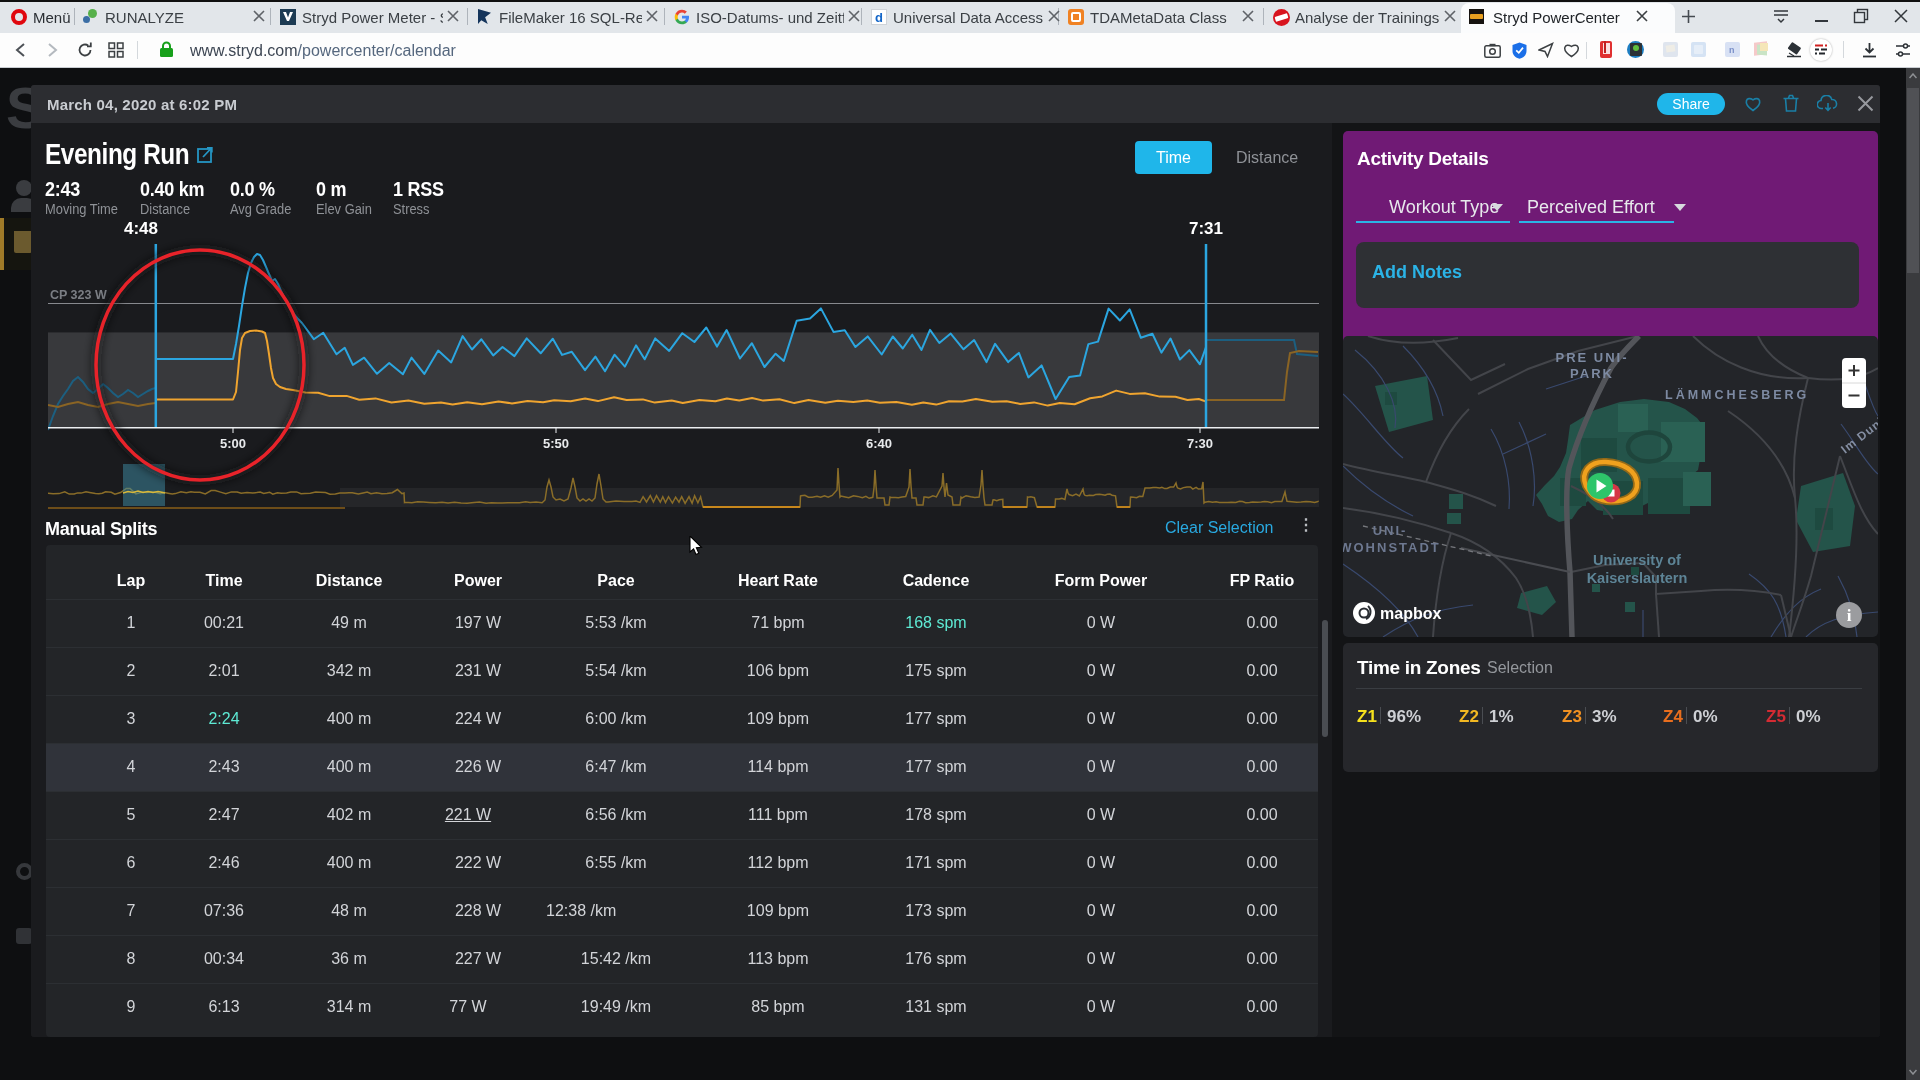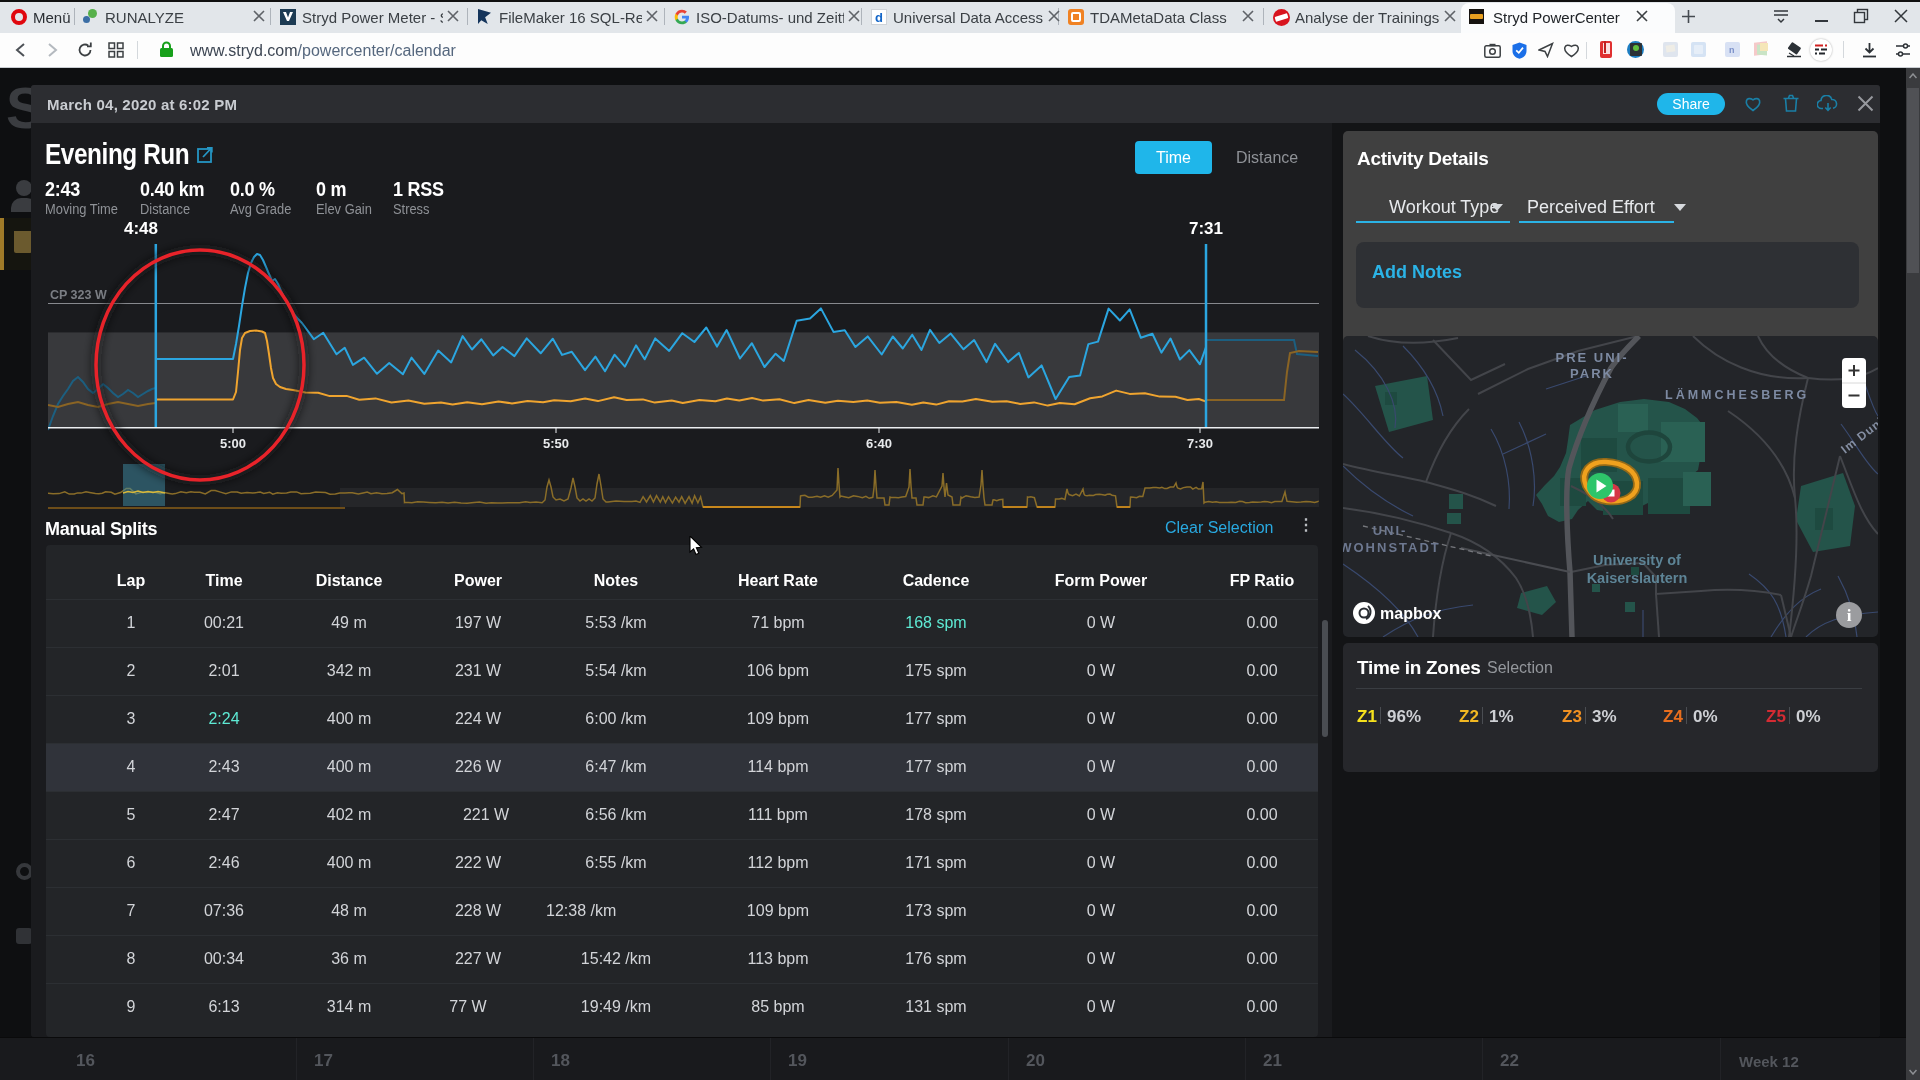--- a/index.html
+++ b/index.html
@@ -174,37 +174,20 @@
 <div style="position:absolute;left:0;top:68px;width:1920px;height:1012px;background:#0e0f11;overflow:hidden;">
     <div style="position:absolute;left:6px;top:6px;font:bold 58px 'Liberation Sans',sans-serif;color:#3a3c40;letter-spacing:-2px;">S</div>
     <div style="position:absolute;left:16px;top:112px;width:16px;height:16px;border-radius:50%;background:#3a3c40;"></div>
     <div style="position:absolute;left:11px;top:130px;width:26px;height:14px;border-radius:10px 10px 0 0;background:#3a3c40;"></div>
     <div style="position:absolute;left:0px;top:150px;width:31px;height:52px;background:#15150f;"></div>
     <div style="position:absolute;left:0px;top:150px;width:4px;height:52px;background:#a07b28;"></div>
     <div style="position:absolute;left:14px;top:165px;width:18px;height:20px;background:#6b5a2e;border-radius:2px;"></div>
     <div style="position:absolute;left:14px;top:163px;width:18px;height:4px;background:#6b5a2e;"></div>
     <div style="position:absolute;left:16px;top:795px;width:17px;height:17px;border-radius:50%;border:4px solid #36383c;box-sizing:border-box;"></div>
     <div style="position:absolute;left:16px;top:860px;width:16px;height:16px;border-radius:3px;background:#303236;"></div>
-    <div style="position:absolute;left:0;top:969px;width:1920px;height:43px;background:#191a1d;border-top:1px solid #0a0a0b;box-sizing:border-box;">
-      <div style="position:absolute;left:76px;top:13px;font:bold 17px 'Liberation Sans',sans-serif;color:#53565c;">16</div>
-      <div style="position:absolute;left:314px;top:13px;font:bold 17px 'Liberation Sans',sans-serif;color:#53565c;">17</div>
-      <div style="position:absolute;left:551px;top:13px;font:bold 17px 'Liberation Sans',sans-serif;color:#53565c;">18</div>
-      <div style="position:absolute;left:788px;top:13px;font:bold 17px 'Liberation Sans',sans-serif;color:#53565c;">19</div>
-      <div style="position:absolute;left:1026px;top:13px;font:bold 17px 'Liberation Sans',sans-serif;color:#53565c;">20</div>
-      <div style="position:absolute;left:1263px;top:13px;font:bold 17px 'Liberation Sans',sans-serif;color:#53565c;">21</div>
-      <div style="position:absolute;left:1500px;top:13px;font:bold 17px 'Liberation Sans',sans-serif;color:#53565c;">22</div>
-      <div style="position:absolute;left:296px;top:0px;width:1px;height:43px;background:#222327;"></div>
-      <div style="position:absolute;left:533px;top:0px;width:1px;height:43px;background:#222327;"></div>
-      <div style="position:absolute;left:770px;top:0px;width:1px;height:43px;background:#222327;"></div>
-      <div style="position:absolute;left:1008px;top:0px;width:1px;height:43px;background:#222327;"></div>
-      <div style="position:absolute;left:1245px;top:0px;width:1px;height:43px;background:#222327;"></div>
-      <div style="position:absolute;left:1482px;top:0px;width:1px;height:43px;background:#222327;"></div>
-      <div style="position:absolute;left:1720px;top:0px;width:1px;height:43px;background:#222327;"></div>
-      <div style="position:absolute;left:1739px;top:15px;font:bold 15px 'Liberation Sans',sans-serif;color:#53565c;">Week 12</div>
-    </div>
 <div style="position:absolute;left:31px;top:17px;width:1849px;height:952px;background:#191a1d;border-radius:3px;overflow:hidden;">
       <div style="position:absolute;left:0;top:0;width:1849px;height:38px;background:#2c2d31;"></div>
       <div style="position:absolute;left:16px;top:11px;font:bold 15px 'Liberation Sans',sans-serif;color:#c9ccd1;letter-spacing:.2px;">March 04, 2020 at 6:02 PM</div>
       <div style="position:absolute;left:1626px;top:8px;width:68px;height:22px;border-radius:11px;background:#1fb6ea;text-align:center;font:14px 'Liberation Sans',sans-serif;color:#fff;line-height:22px;">Share</div>
       <svg style="position:absolute;left:1713px;top:10px" width="18" height="17">
         <path d="M9 15.5 C-2.5 7.5 3 0.8 9 4.8 C15 0.8 20.5 7.5 9 15.5Z" fill="none" stroke="#1a7fa6" stroke-width="1.6"></path>
       </svg>
       <svg style="position:absolute;left:1752px;top:9px" width="16" height="18">
         <path d="M2.5 4.5 L3.5 17 H12.5 L13.5 4.5" fill="none" stroke="#1a7fa6" stroke-width="1.6"></path>
         <path d="M0.5 4.5 H15.5 M5.5 4 L6.5 1.5 H9.5 L10.5 4" fill="none" stroke="#1a7fa6" stroke-width="1.6"></path>
@@ -276,21 +259,21 @@
 <polyline points="75,41 80,39.5 85,40.5 90,39 95,40.5 100,39.5 105,40.5 110,39.5 115,40.5 117,41" fill="none" stroke="#d8b83a" stroke-width="1.6"></polyline>
 </svg>
       <div style="position:absolute;left:14px;top:434px;font:bold 18px 'Liberation Sans',sans-serif;color:#fff;letter-spacing:-.3px;">Manual Splits</div>
       <div style="position:absolute;left:1134px;top:434px;font:16px 'Liberation Sans',sans-serif;color:#29a9e0;">Clear Selection</div>
       <div style="position:absolute;left:1267px;top:430px;font:bold 16px 'Liberation Sans',sans-serif;color:#babdc2;">⋮</div>
       <div style="position:absolute;left:15px;top:460px;width:1272px;height:492px;background:#232528;border-radius:4px;overflow:hidden;">
         <div style="position:absolute;left:15px;top:27px;width:140px;text-align:center;font:bold 16px 'Liberation Sans',sans-serif;color:#fff;">Lap</div>
         <div style="position:absolute;left:108px;top:27px;width:140px;text-align:center;font:bold 16px 'Liberation Sans',sans-serif;color:#fff;">Time</div>
         <div style="position:absolute;left:233px;top:27px;width:140px;text-align:center;font:bold 16px 'Liberation Sans',sans-serif;color:#fff;">Distance</div>
         <div style="position:absolute;left:362px;top:27px;width:140px;text-align:center;font:bold 16px 'Liberation Sans',sans-serif;color:#fff;">Power</div>
-        <div style="position:absolute;left:500px;top:27px;width:140px;text-align:center;font:bold 16px 'Liberation Sans',sans-serif;color:#fff;">Notes</div>
+        <div style="position:absolute;left:500px;top:27px;width:140px;text-align:center;font:bold 16px 'Liberation Sans',sans-serif;color:#fff;">Pace</div>
         <div style="position:absolute;left:662px;top:27px;width:140px;text-align:center;font:bold 16px 'Liberation Sans',sans-serif;color:#fff;">Heart Rate</div>
         <div style="position:absolute;left:820px;top:27px;width:140px;text-align:center;font:bold 16px 'Liberation Sans',sans-serif;color:#fff;">Cadence</div>
         <div style="position:absolute;left:985px;top:27px;width:140px;text-align:center;font:bold 16px 'Liberation Sans',sans-serif;color:#fff;">Form Power</div>
         <div style="position:absolute;left:1146px;top:27px;width:140px;text-align:center;font:bold 16px 'Liberation Sans',sans-serif;color:#fff;">FP Ratio</div>
         <div style="position:absolute;left:0;top:54px;width:1272px;height:48px;border-top:1px solid #2c2f33;box-sizing:border-box;">
           <div style="position:absolute;left:15px;top:14px;width:140px;text-align:center;font:16px 'Liberation Sans',sans-serif;color:#d2d4d8;">1</div>
           <div style="position:absolute;left:108px;top:14px;width:140px;text-align:center;font:16px 'Liberation Sans',sans-serif;color:#d2d4d8;">00:21</div>
           <div style="position:absolute;left:233px;top:14px;width:140px;text-align:center;font:16px 'Liberation Sans',sans-serif;color:#d2d4d8;">49 m</div>
           <div style="position:absolute;left:362px;top:14px;width:140px;text-align:center;font:16px 'Liberation Sans',sans-serif;color:#d2d4d8;">197 W</div>
           <div style="position:absolute;left:500px;top:14px;width:140px;text-align:center;font:16px 'Liberation Sans',sans-serif;color:#d2d4d8;">5:53 /km</div>
@@ -329,21 +312,21 @@
           <div style="position:absolute;left:500px;top:14px;width:140px;text-align:center;font:16px 'Liberation Sans',sans-serif;color:#d2d4d8;">6:47 /km</div>
           <div style="position:absolute;left:662px;top:14px;width:140px;text-align:center;font:16px 'Liberation Sans',sans-serif;color:#d2d4d8;">114 bpm</div>
           <div style="position:absolute;left:820px;top:14px;width:140px;text-align:center;font:16px 'Liberation Sans',sans-serif;color:#d2d4d8;">177 spm</div>
           <div style="position:absolute;left:985px;top:14px;width:140px;text-align:center;font:16px 'Liberation Sans',sans-serif;color:#d2d4d8;">0 W</div>
           <div style="position:absolute;left:1146px;top:14px;width:140px;text-align:center;font:16px 'Liberation Sans',sans-serif;color:#d2d4d8;">0.00</div>
         </div>
         <div style="position:absolute;left:0;top:246px;width:1272px;height:48px;border-top:1px solid #2c2f33;box-sizing:border-box;">
           <div style="position:absolute;left:15px;top:14px;width:140px;text-align:center;font:16px 'Liberation Sans',sans-serif;color:#d2d4d8;">5</div>
           <div style="position:absolute;left:108px;top:14px;width:140px;text-align:center;font:16px 'Liberation Sans',sans-serif;color:#d2d4d8;">2:47</div>
           <div style="position:absolute;left:233px;top:14px;width:140px;text-align:center;font:16px 'Liberation Sans',sans-serif;color:#d2d4d8;">402 m</div>
-          <div style="position:absolute;left:370px;top:14px;width:140px;text-align:center;font:16px 'Liberation Sans',sans-serif;color:#d2d4d8;">221 W</div>
+          <div style="position:absolute;left:352px;top:14px;width:140px;text-align:center;font:16px 'Liberation Sans',sans-serif;color:#d2d4d8;text-decoration:underline;">221 W</div>
           <div style="position:absolute;left:500px;top:14px;width:140px;text-align:center;font:16px 'Liberation Sans',sans-serif;color:#d2d4d8;">6:56 /km</div>
           <div style="position:absolute;left:662px;top:14px;width:140px;text-align:center;font:16px 'Liberation Sans',sans-serif;color:#d2d4d8;">111 bpm</div>
           <div style="position:absolute;left:820px;top:14px;width:140px;text-align:center;font:16px 'Liberation Sans',sans-serif;color:#d2d4d8;">178 spm</div>
           <div style="position:absolute;left:985px;top:14px;width:140px;text-align:center;font:16px 'Liberation Sans',sans-serif;color:#d2d4d8;">0 W</div>
           <div style="position:absolute;left:1146px;top:14px;width:140px;text-align:center;font:16px 'Liberation Sans',sans-serif;color:#d2d4d8;">0.00</div>
         </div>
         <div style="position:absolute;left:0;top:294px;width:1272px;height:48px;border-top:1px solid #2c2f33;box-sizing:border-box;">
           <div style="position:absolute;left:15px;top:14px;width:140px;text-align:center;font:16px 'Liberation Sans',sans-serif;color:#d2d4d8;">6</div>
           <div style="position:absolute;left:108px;top:14px;width:140px;text-align:center;font:16px 'Liberation Sans',sans-serif;color:#d2d4d8;">2:46</div>
           <div style="position:absolute;left:233px;top:14px;width:140px;text-align:center;font:16px 'Liberation Sans',sans-serif;color:#d2d4d8;">400 m</div>
@@ -383,21 +366,21 @@
           <div style="position:absolute;left:352px;top:14px;width:140px;text-align:center;font:16px 'Liberation Sans',sans-serif;color:#d2d4d8;">77 W</div>
           <div style="position:absolute;left:500px;top:14px;width:140px;text-align:center;font:16px 'Liberation Sans',sans-serif;color:#d2d4d8;">19:49 /km</div>
           <div style="position:absolute;left:662px;top:14px;width:140px;text-align:center;font:16px 'Liberation Sans',sans-serif;color:#d2d4d8;">85 bpm</div>
           <div style="position:absolute;left:820px;top:14px;width:140px;text-align:center;font:16px 'Liberation Sans',sans-serif;color:#d2d4d8;">131 spm</div>
           <div style="position:absolute;left:985px;top:14px;width:140px;text-align:center;font:16px 'Liberation Sans',sans-serif;color:#d2d4d8;">0 W</div>
           <div style="position:absolute;left:1146px;top:14px;width:140px;text-align:center;font:16px 'Liberation Sans',sans-serif;color:#d2d4d8;">0.00</div>
         </div>
       </div>
       <div style="position:absolute;left:1291px;top:535px;width:6px;height:117px;border-radius:3px;background:#4a4d52;"></div>
       <div style="position:absolute;left:1301px;top:38px;width:548px;height:914px;background:#131416;"></div>
-      <div style="position:absolute;left:1312px;top:46px;width:535px;height:220px;background:#404040;border-radius:5px;">
+      <div style="position:absolute;left:1312px;top:46px;width:535px;height:220px;background:#701a75;border-radius:5px;">
         <div style="position:absolute;left:14px;top:17px;font:bold 19px 'Liberation Sans',sans-serif;color:#fff;letter-spacing:-.3px;">Activity Details</div>
         <div style="position:absolute;left:22px;top:66px;font:18px 'Liberation Sans',sans-serif;color:#e7e9ec;margin-left:24px;">Workout Type</div>
         <div style="position:absolute;left:148px;top:73px;width:0;height:0;border-left:6px solid transparent;border-right:6px solid transparent;border-top:7px solid #d6d9dd;"></div>
         <div style="position:absolute;left:13px;top:90px;width:154px;height:2px;background:#2bb3e6;"></div>
         <div style="position:absolute;left:184px;top:66px;font:18px 'Liberation Sans',sans-serif;color:#e7e9ec;">Perceived Effort</div>
         <div style="position:absolute;left:331px;top:73px;width:0;height:0;border-left:6px solid transparent;border-right:6px solid transparent;border-top:7px solid #d6d9dd;"></div>
         <div style="position:absolute;left:176px;top:90px;width:155px;height:2px;background:#2bb3e6;"></div>
         <div style="position:absolute;left:13px;top:111px;width:503px;height:66px;background:#2e3034;border-radius:8px;"></div>
         <div style="position:absolute;left:29px;top:131px;font:bold 18px 'Liberation Sans',sans-serif;color:#2bb3e6;">Add Notes</div>
       </div>

